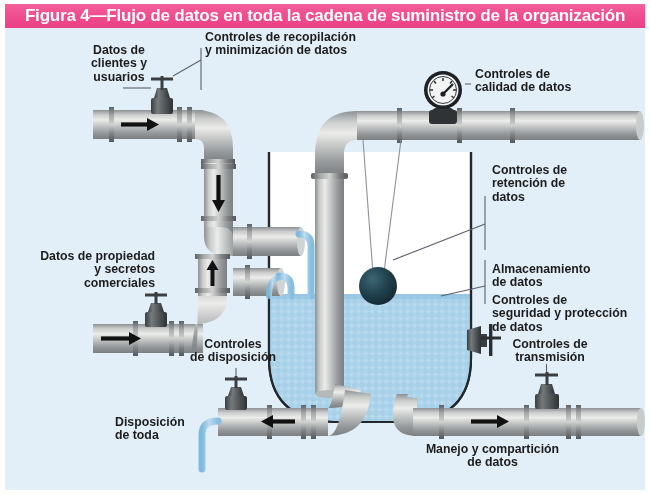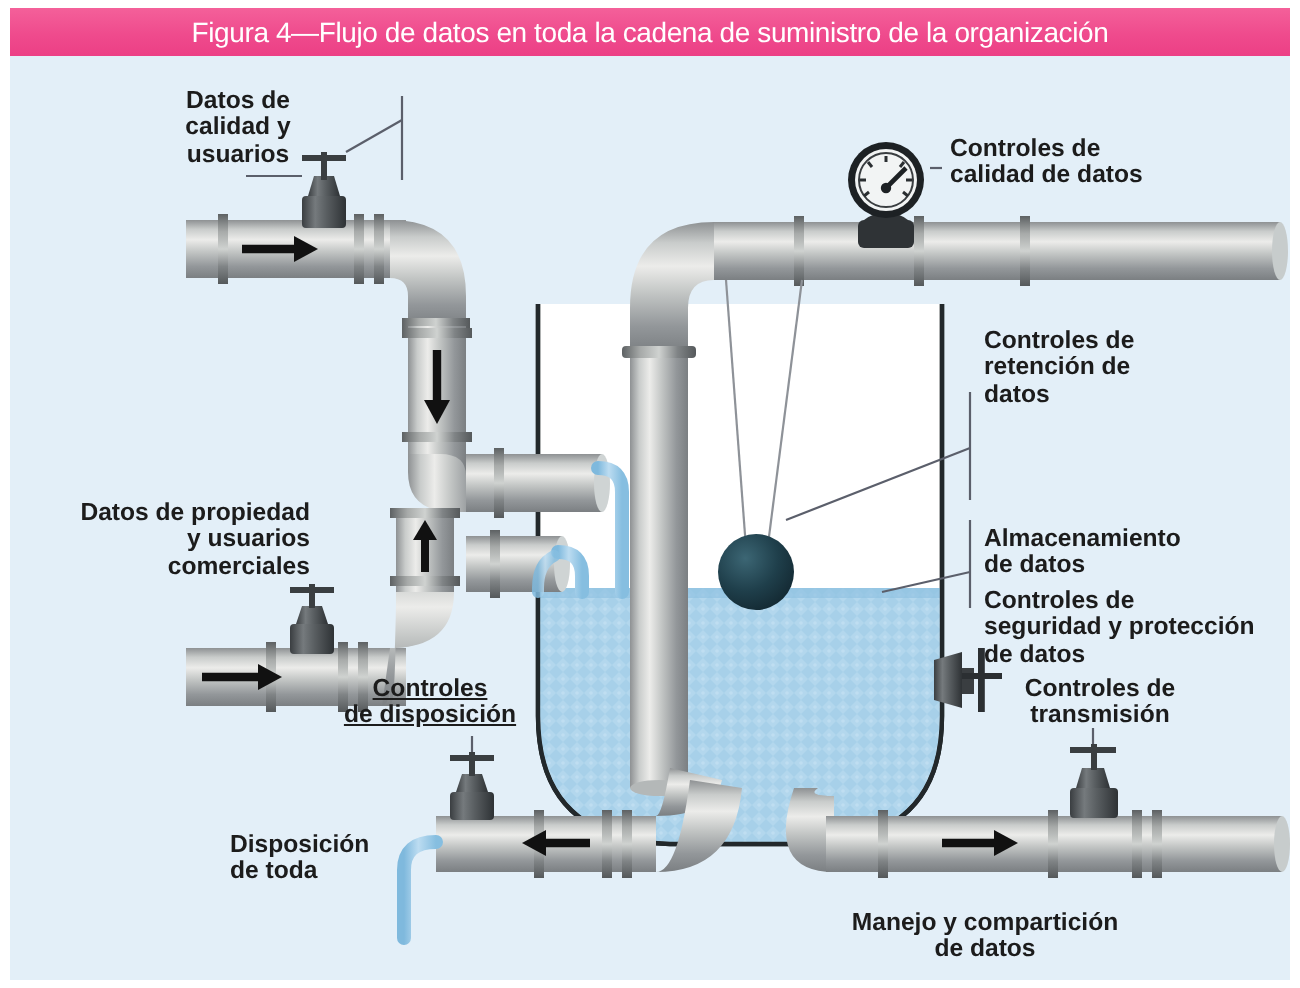--- a/index.html
+++ b/index.html
@@ -4,21 +4,21 @@
 <style>
   html,body{margin:0;padding:0;background:#ffffff;}
   body{width:650px;height:494px;overflow:hidden;
        font-family:"Liberation Sans","DejaVu Sans",sans-serif;}
   #root{position:relative;width:650px;height:494px;background:#ffffff;}
 
   
   .titlebar{position:absolute;left:5px;top:4px;width:640px;height:24px;
             background:linear-gradient(180deg,#f4609a 0%,#ef4b8d 55%,#ec3f85 100%);
             display:flex;align-items:center;justify-content:center;}
-  .titlebar span{color:#ffffff;font-size:14px;font-weight:normal;letter-spacing:-0.2px;
+  .titlebar span{color:#ffffff;font-size:17px;font-weight:bold;letter-spacing:-0.2px;
                  white-space:nowrap;}
 
   
   .canvas{position:absolute;left:5px;top:28px;width:640px;height:462px;
           background:#e3eff8;overflow:hidden;}
   .canvas svg{position:absolute;left:0;top:0;}
 
   
   .lbl{position:absolute;color:#1c1c1c;font-size:12.3px;line-height:13.4px;
        font-weight:bold;white-space:pre;}
@@ -314,48 +314,50 @@
 
         <line x1="112" y1="278" x2="140" y2="278" opacity="0"></line>
 
         <line x1="231" y1="340" x2="231" y2="348"></line>
 
         <line x1="541.5" y1="336" x2="541.5" y2="344"></line>
       </g>
     </svg>
 
     <div class="lbl c" style="left:66px;top:16px;width:96px;">Datos de
-calidad y
+clientes y
 usuarios</div>
 
+    <div class="lbl l" style="left:200px;top:3px;width:200px;">Controles de recopilación
+y minimización de datos</div>
 
     <div class="lbl l" style="left:470px;top:40px;width:160px;">Controles de
 calidad de datos</div>
 
     <div class="lbl l" style="left:487px;top:136px;width:140px;">Controles de
 retención de
 datos</div>
 
     <div class="lbl l" style="left:487px;top:235px;width:150px;">Almacenamiento
 de datos</div>
 
     <div class="lbl l" style="left:487px;top:266px;width:160px;">Controles de
 seguridad y protección
 de datos</div>
 
     <div class="lbl r" style="left:10px;top:222px;width:140px;">Datos de propiedad
-y usuarios
+y secretos
 comerciales</div>
 
-    <div class="lbl c" style="left:155px;top:310px;width:110px;text-decoration:underline;">Controles
+    <div class="lbl c" style="left:173px;top:310px;width:110px;">Controles
 de disposición</div>
 
     <div class="lbl l" style="left:110px;top:388px;width:110px;">Disposición
 de toda</div>
 
     <div class="lbl c" style="left:490px;top:310px;width:110px;">Controles de
 transmisión</div>
 
-    <div class="lbl c" style="left:400px;top:415px;width:175px;margin-top:12px;">Manejo y compartición
+    <div class="lbl c" style="left:400px;top:415px;width:175px;">Manejo y compartición
 de datos</div>
 
   </div>
 </div>
 
 </body></html>

